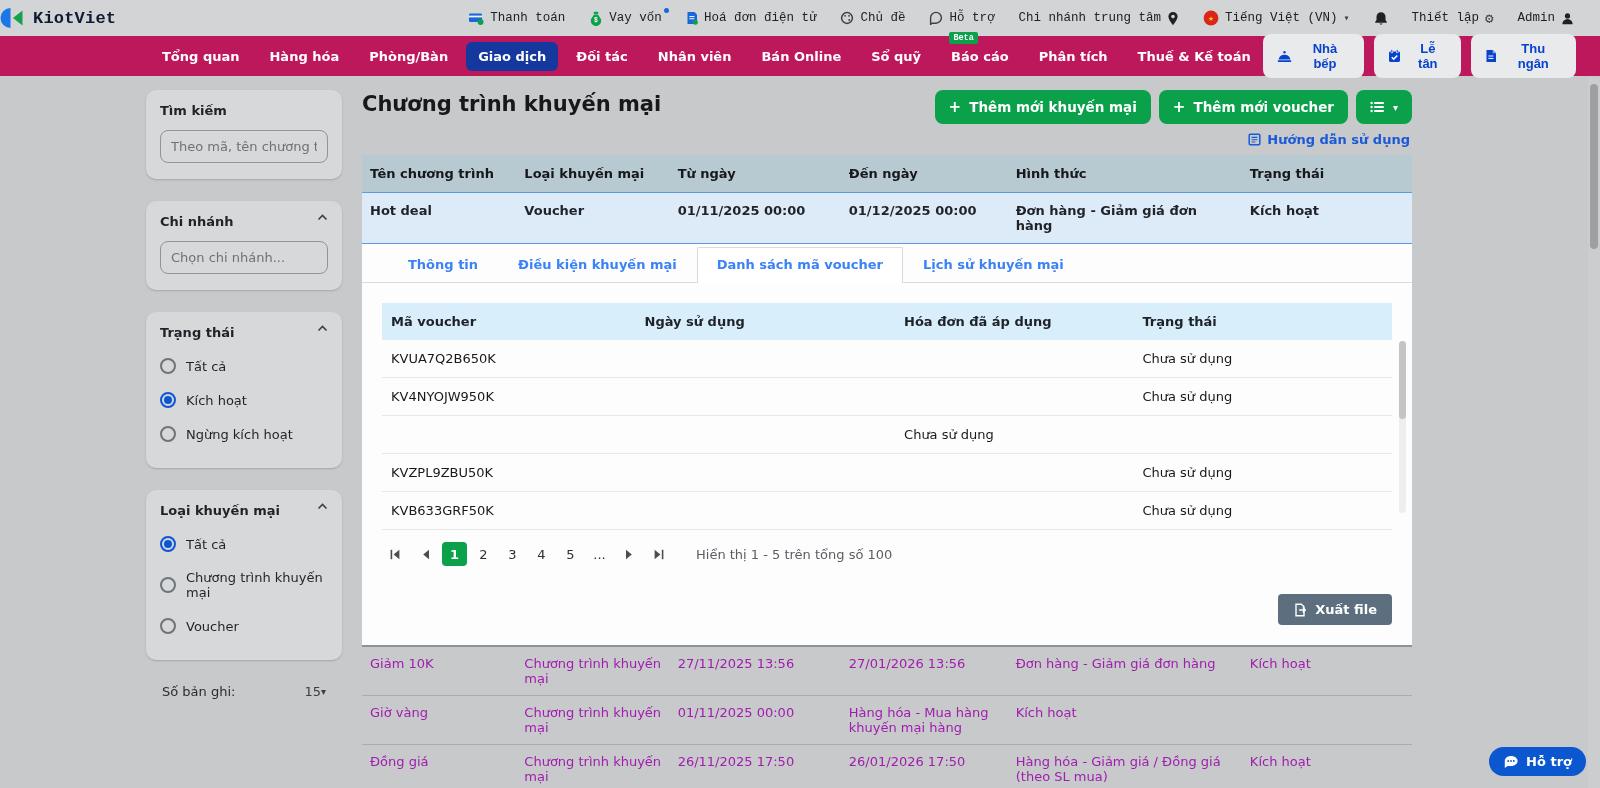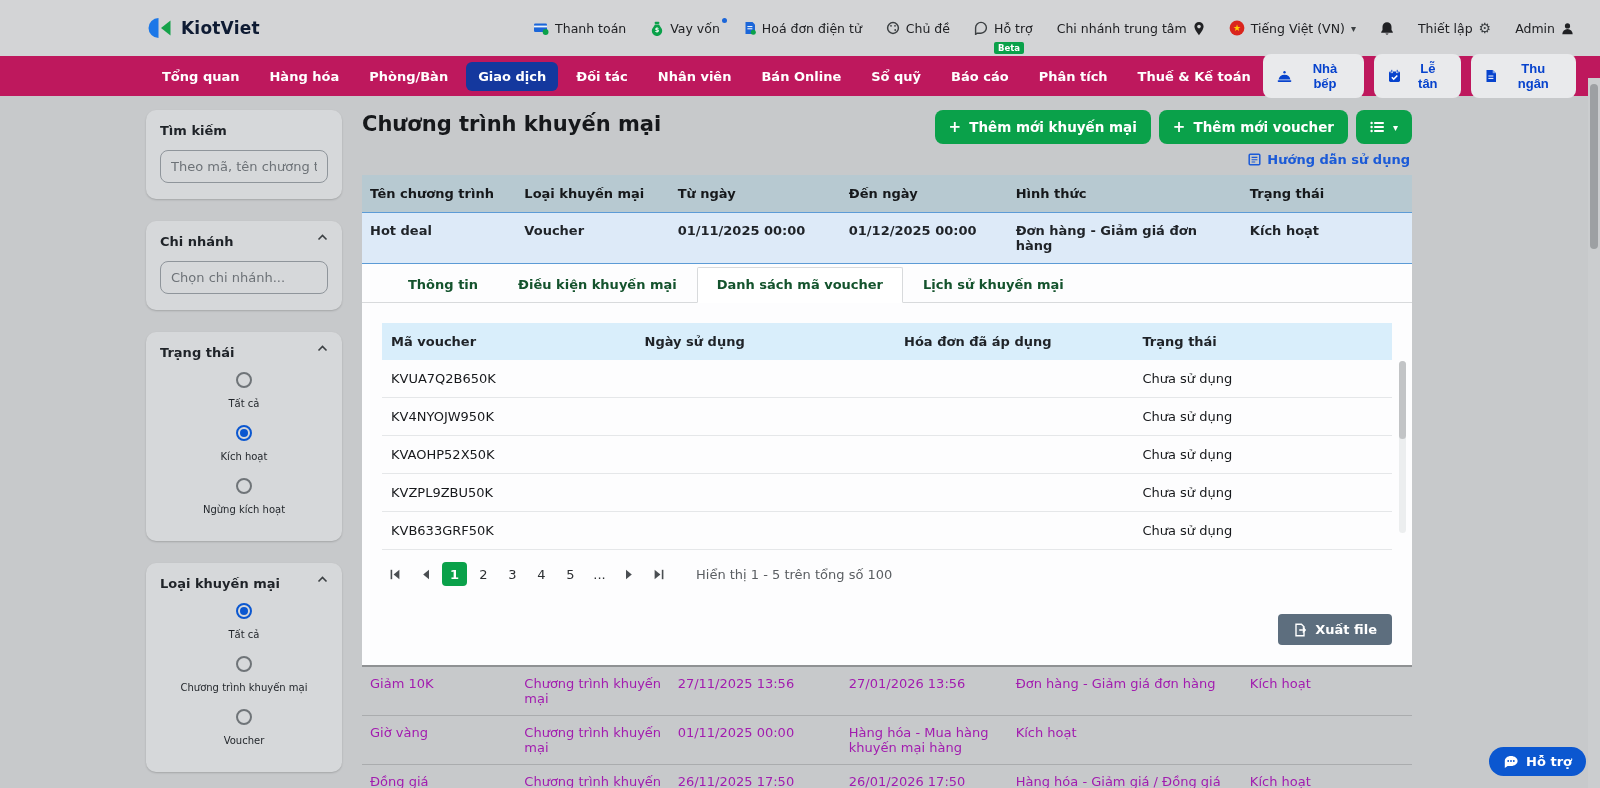--- a/index.html
+++ b/index.html
@@ -1,21 +1,21 @@
 <!DOCTYPE html>
 <html><head>
 <meta charset="utf-8">
 <style>
   * { box-sizing: border-box; margin: 0; padding: 0; }
   html,body { width:1600px; height:788px; overflow:hidden;
     font-family:"DejaVu Sans","Liberation Sans",sans-serif; background:#c7c9cb; color:#1f2328; }
   .ic { display:inline-flex; align-items:center; flex:none; }
 
   
-  .topbar { height:56px; background:#d3d4d6; display:flex; align-items:center; padding-left:148px; font-size:12.5px; }
+  .topbar { height:36px; background:#d3d4d6; display:flex; align-items:center; font-size:12.5px;font-family:Liberation Mono, monospace; }
   .logo { display:flex; align-items:center; gap:8px; cursor:pointer; }
   .logo-text { font-size:17px; font-weight:bold; color:#0e1b33; letter-spacing:.2px; }
   .topbar-right { margin-left:auto; display:flex; align-items:center; gap:24px; padding-right:26px; }
   .tb-item { display:flex; align-items:center; gap:6px; color:#202124; cursor:pointer; position:relative; white-space:nowrap; }
   .beta-badge { position:absolute; left:20px; top:21px; background:#0aa14a; color:#fff; font-size:8.5px; padding:1px 4px; border-radius:2px; font-weight:bold; }
   .sup-dot { position:absolute; right:-7px; top:-3px; width:5px; height:5px; border-radius:50%; background:#1b66d9; }
   .caret { font-size:10px; color:#3c4043; }
   .gear-glyph { font-size:14px; color:#3c4043; }
 
   
@@ -26,21 +26,21 @@
   .quick { margin-left:auto; display:flex; gap:10px; }
   .quick-btn { background:#e9eaec; color:#0743cd; font-weight:bold; font-size:13px; padding:7px 14px; border-radius:8px; border:none; display:flex; align-items:center; gap:8px; cursor:pointer; }
 
   
   .content { display:flex; gap:20px; padding:14px 0 0 146px; height:710px; position:relative; }
   .sidebar { width:196px; flex:none; }
   .card { background:#d6d8da; border-radius:10px; padding:13px 14px 10px; margin-bottom:22px; box-shadow:0 1px 2px rgba(0,0,0,.18); }
   .card-title { font-size:13px; font-weight:bold; display:flex; justify-content:space-between; align-items:flex-start; margin-bottom:12px; }
   .side-input { width:100%; border:1px solid #8f959b; border-radius:8px; background:transparent; padding:8px 10px; font-size:13px; color:#4a4f54; font-family:inherit; margin-bottom:6px; }
   .side-input::placeholder { color:#6d7277; }
-  .radio-row { display:flex; align-items:center; gap:10px; font-size:10px; margin:2px 0 16px; cursor:pointer;flex-direction:column; }
+  .radio-row { display:flex; align-items:center; gap:10px; font-size:13px; margin:18px 0 16px; cursor:pointer; }
   .radio { width:16px; height:16px; border-radius:50%; border:2px solid #6f7478; flex:none; position:relative; }
   .radio.checked { border-color:#0b57d0; }
   .radio.checked::after { content:""; position:absolute; inset:2px; border-radius:50%; background:#0b57d0; }
   .records-row { display:flex; justify-content:space-between; align-items:center; padding:2px 16px 0 16px; font-size:13px; color:#2a2d30; }
   .records-value { display:flex; align-items:center; color:#3c4043; cursor:pointer; }
 
   
   .main { width:1050px; flex:none; }
   .title-row { display:flex; justify-content:space-between; align-items:flex-start; }
   .page-title { font-size:21px; font-weight:bold; color:#16181b; padding-top:2px; }
@@ -51,21 +51,21 @@
   .guide-link { color:#1b5ad7; font-size:13px; display:flex; align-items:center; gap:6px; cursor:pointer; font-weight:bold; }
 
   .panel { background:#fdfdfe; }
   .grid6 { display:grid; grid-template-columns:14.7% 14.6% 16.3% 15.9% 22.3% 16.2%; }
   .thead .cell { background:#b7c9d1; font-weight:bold; font-size:13px; padding:11px 8px; color:#16181b; }
   .sel-row { background:#ddeaf8; border-top:1px solid #5c9bd6; border-bottom:1px solid #5c9bd6; cursor:pointer; }
   .sel-row .cell { font-weight:bold; font-size:13px; padding:10px 8px; }
   .cell { overflow:hidden; }
 
   .tabs { display:flex; padding-left:26px; border-bottom:1px solid #d8dadc; margin-top:3px; }
-  .tab { font-size:13px; font-weight:bold; color:#14532d; padding:9px 19px; border:1px solid transparent; cursor:pointer; }
+  .tab { font-size:13px; font-weight:bold; color:#3b82f6; padding:9px 19px; border:1px solid transparent; cursor:pointer; }
   .tab.active { background:#fff; border-color:#d8dadc; border-bottom-color:#fff; margin-bottom:-1px; border-radius:2px 2px 0 0; }
 
   .detail-body { padding:20px 20px 16px; }
   .vtable { position:relative; }
   .grid4 { display:grid; grid-template-columns:25.1% 25.7% 23.6% 25.6%; }
   .vhead .vcell { background:#d9eefb; font-weight:bold; font-size:13px; padding:11px 9px; }
   .vrow { border-bottom:1px solid #e5e7e9; cursor:pointer; }
   .vrow .vcell { font-size:13px; padding:11px 9px; color:#17191c; }
   .vscroll { position:absolute; right:-14px; top:38px; width:7px; height:172px; background:#eceeef; border-radius:4px; }
   .vthumb { width:7px; height:78px; background:#c2c4c6; border-radius:4px; cursor:pointer; }
@@ -403,21 +403,20 @@
               <div class="vcell"></div>
               <div class="vcell">Chưa sử dụng</div>
             </div>
             <div class="vrow grid4">
               <div class="vcell">KV4NYOJW950K</div>
               <div class="vcell"></div>
               <div class="vcell"></div>
               <div class="vcell">Chưa sử dụng</div>
             </div>
             <div class="vrow grid4">
-              <div class="vcell">KVAOHP52X50K</div>
               <div class="vcell"></div>
               <div class="vcell"></div>
               <div class="vcell">Chưa sử dụng</div>
             </div>
             <div class="vrow grid4">
               <div class="vcell">KVZPL9ZBU50K</div>
               <div class="vcell"></div>
               <div class="vcell"></div>
               <div class="vcell">Chưa sử dụng</div>
             </div>

